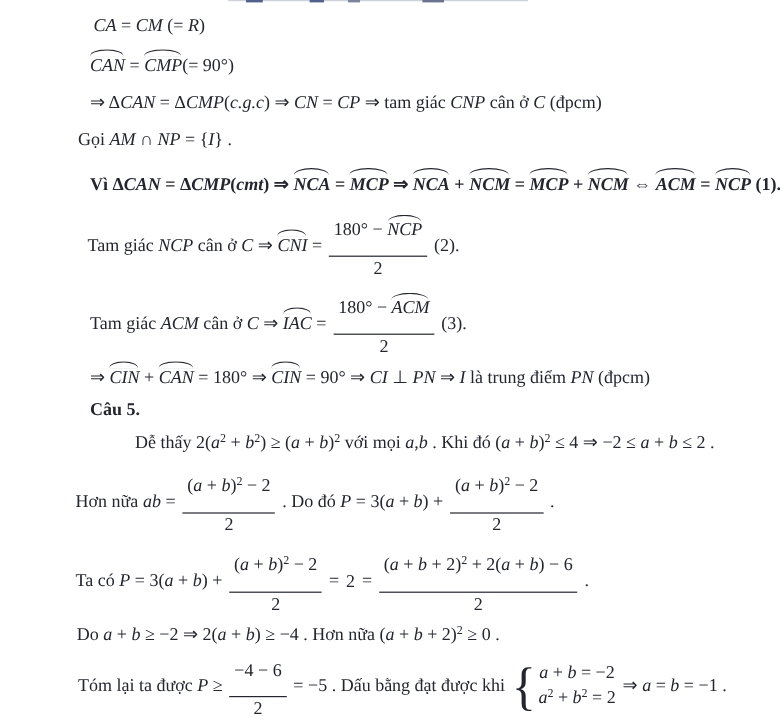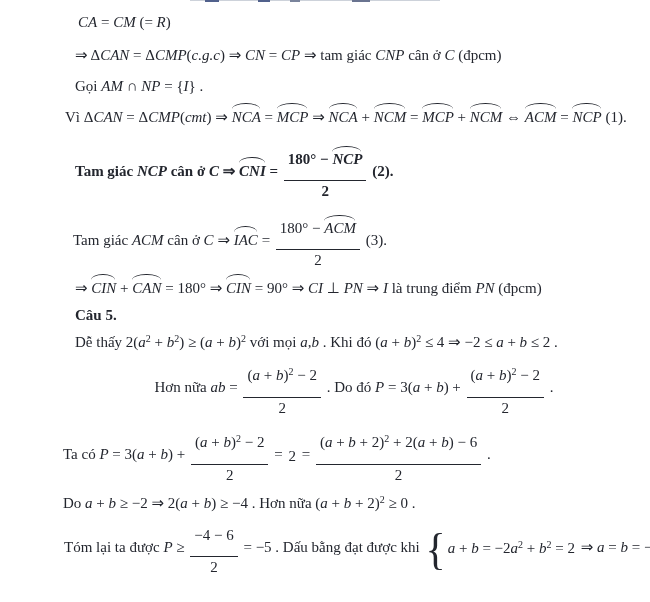--- a/index.html
+++ b/index.html
@@ -59,34 +59,35 @@
   .frac{
     display:inline-flex;flex-direction:column;vertical-align:middle;
     text-align:center;margin:0 2px;line-height:19px;
   }
   .frac .num{display:block;padding:6px 4px 11px;border-bottom:1.1px solid #23262e;}
   .frac .den{display:block;padding-top:1px;}
 
   
   .cases{display:inline-flex;align-items:center;vertical-align:middle;margin:0 2px;}
   .cases .br{font-size:42px;line-height:1;margin-right:2px;font-weight:400;transform:scaleY(1.05);}
-  .cases .rows{display:inline-flex;flex-direction:row;text-align:center;}
+  .cases .rows{display:inline-flex;flex-direction:column;text-align:center;}
   .cases .row{line-height:21px;}
 </style>
 </head>
 <body>
 
 <div class="page">
   <span class="frag frag-line"></span>
   <span class="frag frag-a"></span>
   <span class="frag frag-b"></span>
   <span class="frag frag-c"></span>
   <span class="frag frag-d"></span>
   <div id="lines">
       <div class="line"><span class="it">CA</span><span class="tx"> = </span><span class="it">CM</span><span class="tx"> (= </span><span class="it">R</span><span class="tx">)</span></div>
+      <div class="line"><span class="it wh">CAN</span><span class="tx"> = </span><span class="it wh">CMP</span><span class="tx">(= 90°)</span></div>
       <div class="line"><span class="tx">⇒ Δ</span><span class="it">CAN</span><span class="tx"> = Δ</span><span class="it">CMP</span><span class="tx">(</span><span class="it">c.g.c</span><span class="tx">) ⇒ </span><span class="it">CN</span><span class="tx"> = </span><span class="it">CP</span><span class="tx"> ⇒ tam giác </span><span class="it">CNP</span><span class="tx"> cân ở </span><span class="it">C</span><span class="tx"> (đpcm)</span></div>
       <div class="line"><span class="tx">Gọi </span><span class="it">AM</span><span class="tx"> ∩ </span><span class="it">NP</span><span class="tx"> = {</span><span class="it">I</span><span class="tx">} .</span></div>
       <div class="line"><span class="tx">Vì Δ</span><span class="it">CAN</span><span class="tx"> = Δ</span><span class="it">CMP</span><span class="tx">(</span><span class="it">cmt</span><span class="tx">) ⇒ </span><span class="it wh">NCA</span><span class="tx"> = </span><span class="it wh">MCP</span><span class="tx"> ⇒ </span><span class="it wh">NCA</span><span class="tx"> + </span><span class="it wh">NCM</span><span class="tx"> = </span><span class="it wh">MCP</span><span class="tx"> + </span><span class="it wh">NCM</span><span class="tx"> ⇔ </span><span class="it wh">ACM</span><span class="tx"> = </span><span class="it wh">NCP</span><span class="tx"> (1).</span></div>
       <div class="line"><span class="tx">Tam giác </span><span class="it">NCP</span><span class="tx"> cân ở </span><span class="it">C</span><span class="tx"> ⇒ </span><span class="it wh">CNI</span><span class="tx"> = </span><span class="frac">
           <span class="num"><span class="tx">180° − </span><span class="it wh">NCP</span></span>
           <span class="den"><span class="tx">2</span></span>
         </span><span class="tx"> (2).</span></div>
       <div class="line"><span class="tx">Tam giác </span><span class="it">ACM</span><span class="tx"> cân ở </span><span class="it">C</span><span class="tx"> ⇒ </span><span class="it wh">IAC</span><span class="tx"> = </span><span class="frac">
           <span class="num"><span class="tx">180° − </span><span class="it wh">ACM</span></span>
           <span class="den"><span class="tx">2</span></span>

